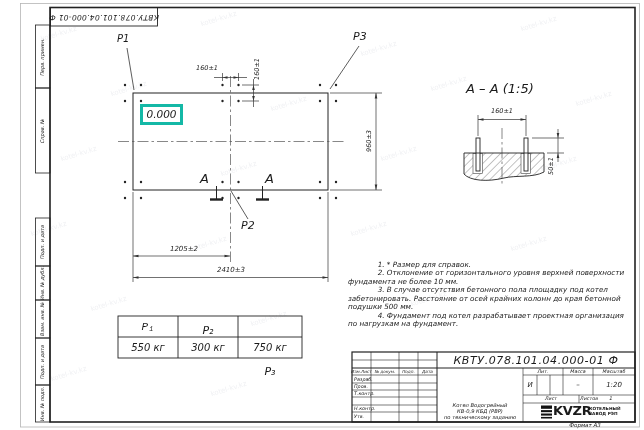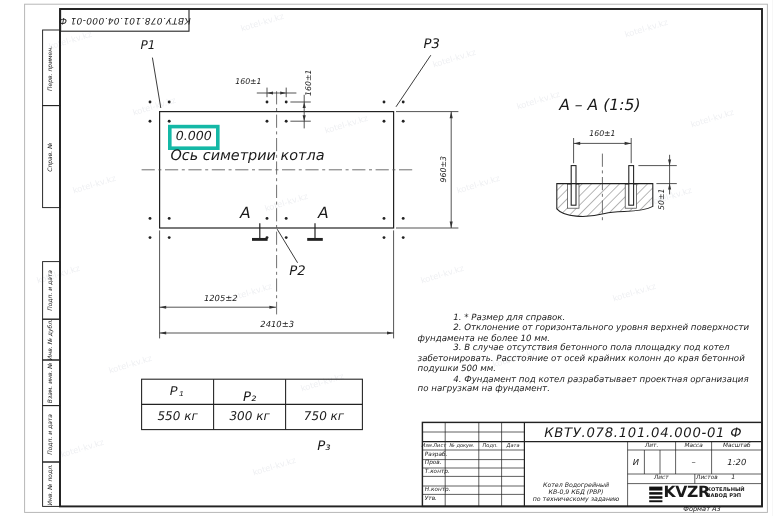--- a/index.html
+++ b/index.html
@@ -205,21 +205,20 @@
   <span class="t r90" style="left:42.8px;top:283px;font-size:5px;">Инв. № дубл.</span>
   <span class="t r90" style="left:42.8px;top:319px;font-size:5px;">Взам. инв. №</span>
   <span class="t r90" style="left:42.8px;top:361.5px;font-size:5px;">Подп. и дата</span>
   <span class="t r90" style="left:42.8px;top:403.5px;font-size:5px;">Инв. № подл.</span>
 
   <span class="t" style="left:117px;top:33px;font-size:10px;">P1</span>
   <span class="t" style="left:353px;top:31px;font-size:11px;">P3</span>
   <span class="t" style="left:241px;top:220px;font-size:11px;">P2</span>
 
   <div class="lvl" style="left:140px;top:104px;width:37px;height:15px;font-size:10.5px;font-style:italic;line-height:15px;">0.000</div>
-  <span class="t" style="left:142px;top:123px;font-size:12px;">Ось симетрии котла</span>
 
   <span class="t cc" style="left:207px;top:69px;font-size:6.5px;">160±1</span>
   <span class="t r90" style="left:258px;top:69px;font-size:6.5px;">160±1</span>
   <span class="t r90" style="left:370px;top:141px;font-size:6.5px;">960±3</span>
   <span class="t cc" style="left:184px;top:250px;font-size:7px;">1205±2</span>
   <span class="t cc" style="left:231px;top:271px;font-size:7px;">2410±3</span>
 
   <span class="t" style="left:200px;top:172px;font-size:13px;">А</span>
   <span class="t" style="left:265px;top:172px;font-size:13px;">А</span>
 

